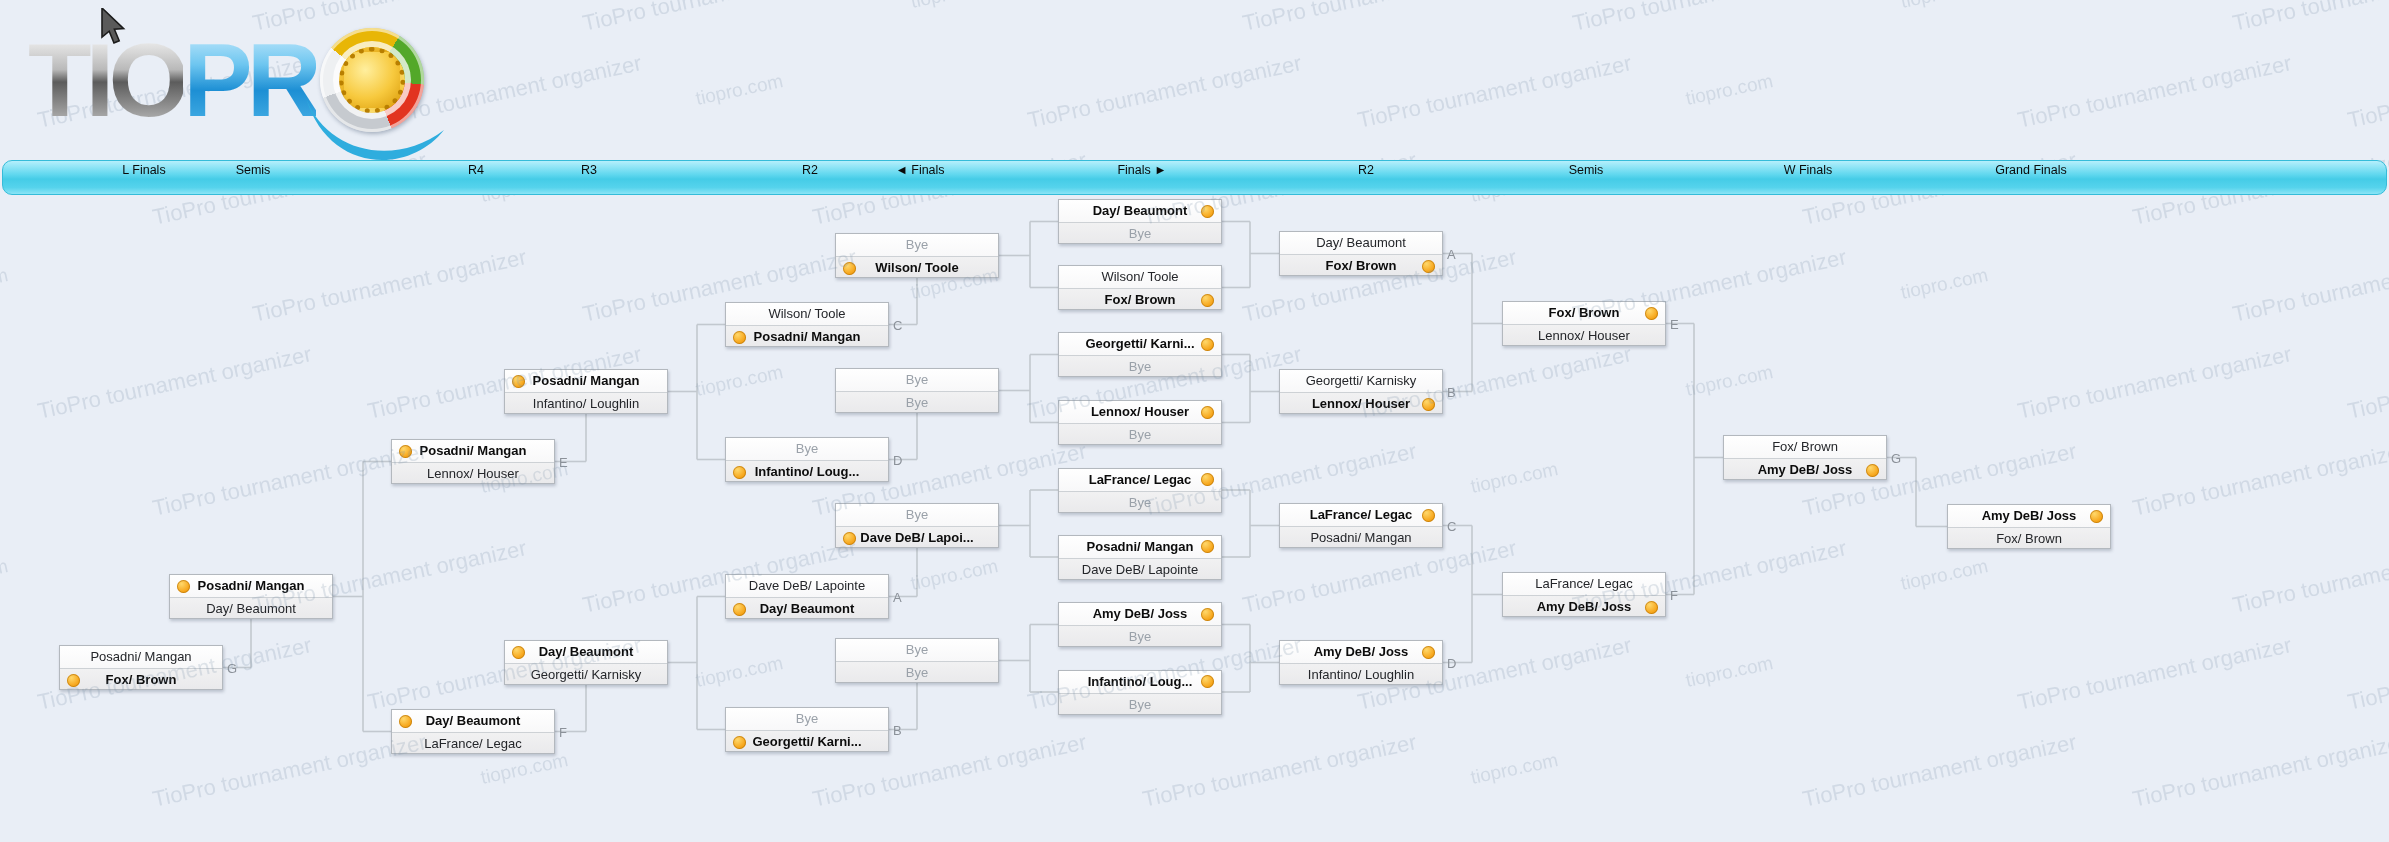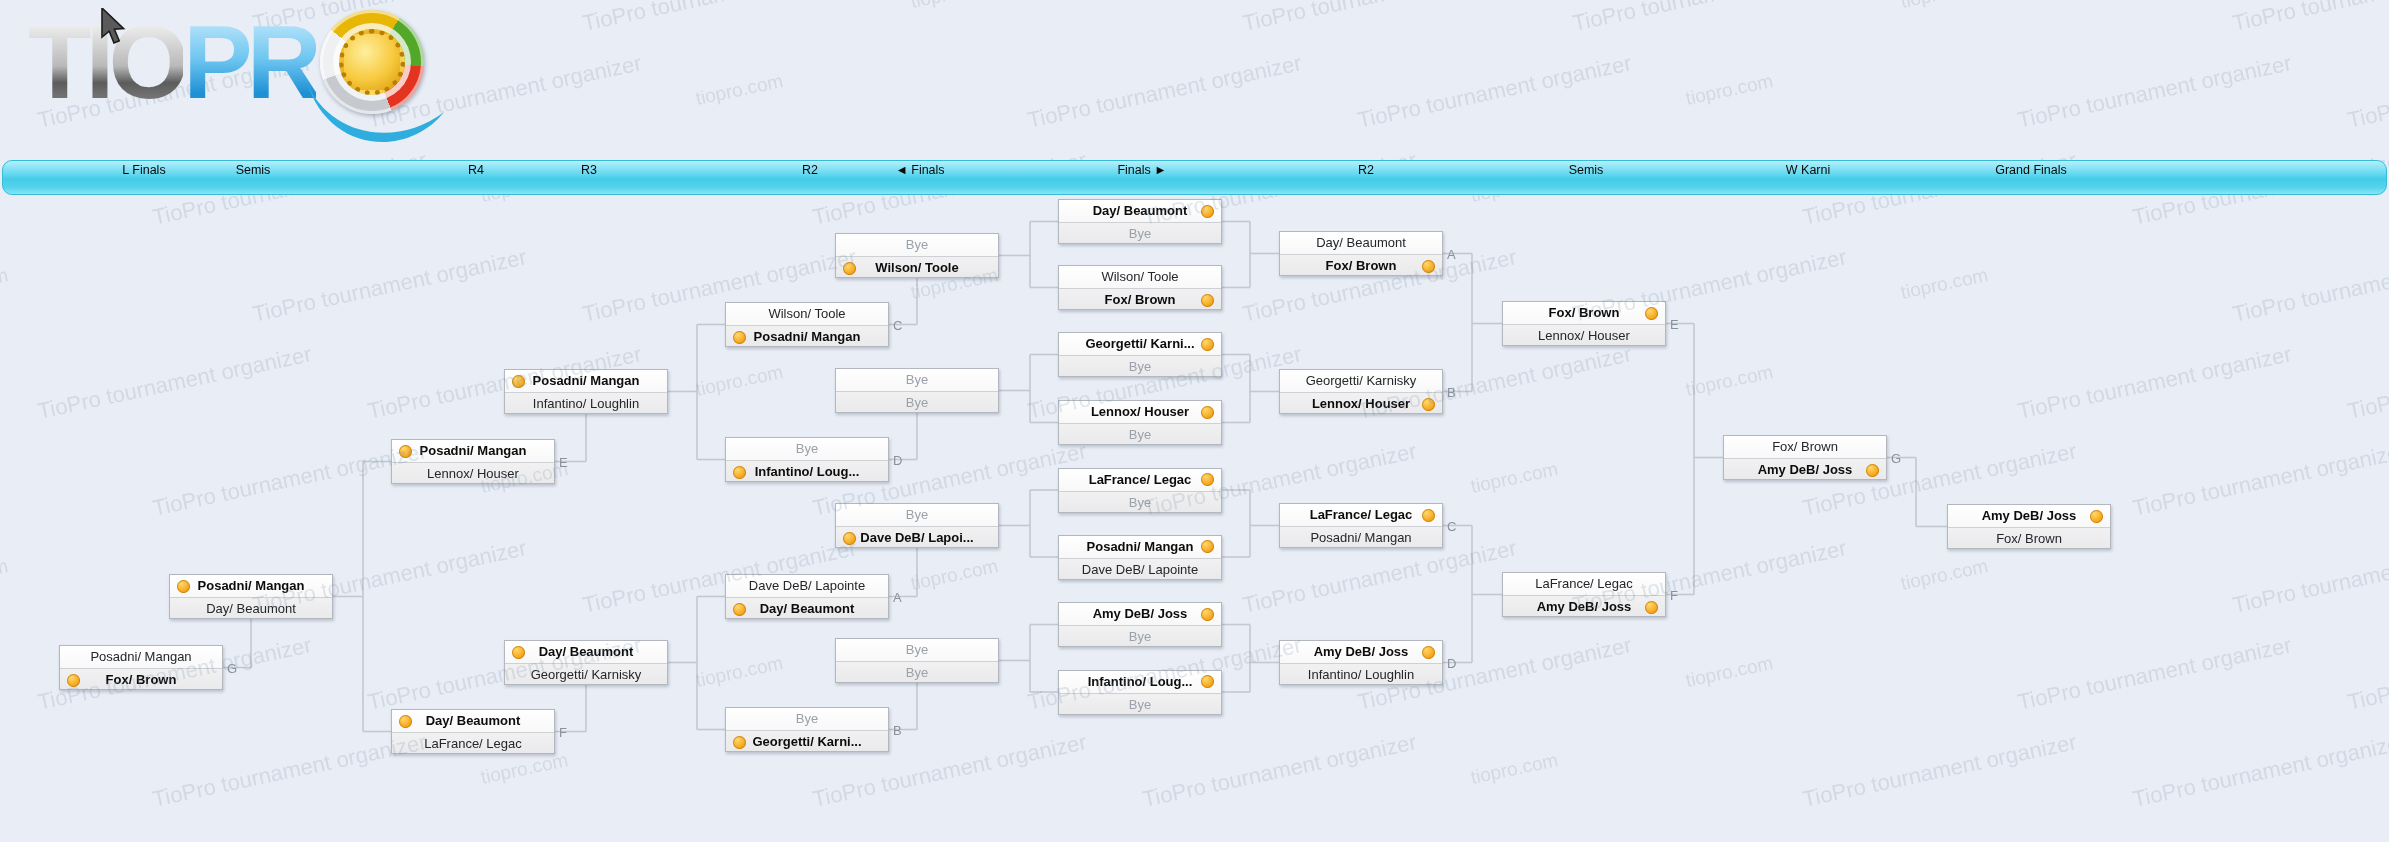--- a/index.html
+++ b/index.html
@@ -1,20 +1,20 @@
 <!DOCTYPE html>
 <html><head>
 <meta charset="utf-8">
 <style>
   html,body{margin:0;padding:0;}
   body{font-family:"Liberation Sans","DejaVu Sans",sans-serif;}
   #stage{position:relative;width:2389px;height:842px;background:#e9eef6;overflow:hidden;}
 
   
-  #logo{position:absolute;left:28px;top:10px;height:140px;display:flex;z-index:50;}
+  #logo{position:absolute;left:28px;top:10px;height:140px;display:flex;align-items:center;z-index:50;}
   .logo-tio{font-size:104px;font-weight:bold;letter-spacing:-6px;line-height:1;
      background:linear-gradient(#f2f2f2 8%,#b9b9b9 40%,#5c5c5c 52%,#8f8f8f 75%,#c9c9c9);
      -webkit-background-clip:text;background-clip:text;color:transparent;
      text-shadow:0 2px 2px rgba(0,0,0,0.0);}
   .logo-pr{font-size:104px;font-weight:bold;letter-spacing:-6px;line-height:1;margin-left:0;
      background:linear-gradient(#bfe7fb 5%,#6ec6f0 35%,#1d8fd4 60%,#4db4e8);
      -webkit-background-clip:text;background-clip:text;color:transparent;}
   .logo-badge{position:relative;width:104px;height:104px;margin-left:4px;border-radius:50%;
      background:conic-gradient(#e8b606 0 32deg,#53a829 32deg 95deg,#e23420 95deg 158deg,
         #c6cacf 158deg 250deg,#eef0f2 250deg 308deg,#e8b606 308deg 360deg);
@@ -155,21 +155,21 @@
   <div id="round-bar">
       <span class="round-label" style="left: 141px;">L Finals</span>
       <span class="round-label" style="left: 250px;">Semis</span>
       <span class="round-label" style="left: 473px;">R4</span>
       <span class="round-label" style="left: 586px;">R3</span>
       <span class="round-label" style="left: 807px;">R2</span>
       <span class="round-label" style="left: 917px;">◄ Finals</span>
       <span class="round-label" style="left: 1139px;">Finals ►</span>
       <span class="round-label" style="left: 1363px;">R2</span>
       <span class="round-label" style="left: 1583px;">Semis</span>
-      <span class="round-label" style="left: 1805px;">W Karni</span>
+      <span class="round-label" style="left: 1805px;">W Finals</span>
       <span class="round-label" style="left: 2028px;">Grand Finals</span>
     </div>
 
 <div class="match" style="left: 1058px; top: 199px;">
       <div class="slot top winner">Day/ Beaumont<span class="dot right"></span></div>
       <div class="slot bottom bye">Bye</div>
     </div>
     <div class="match" style="left: 1058px; top: 265px;">
       <div class="slot top">Wilson/ Toole</div>
       <div class="slot bottom winner">Fox/ Brown<span class="dot right"></span></div>

